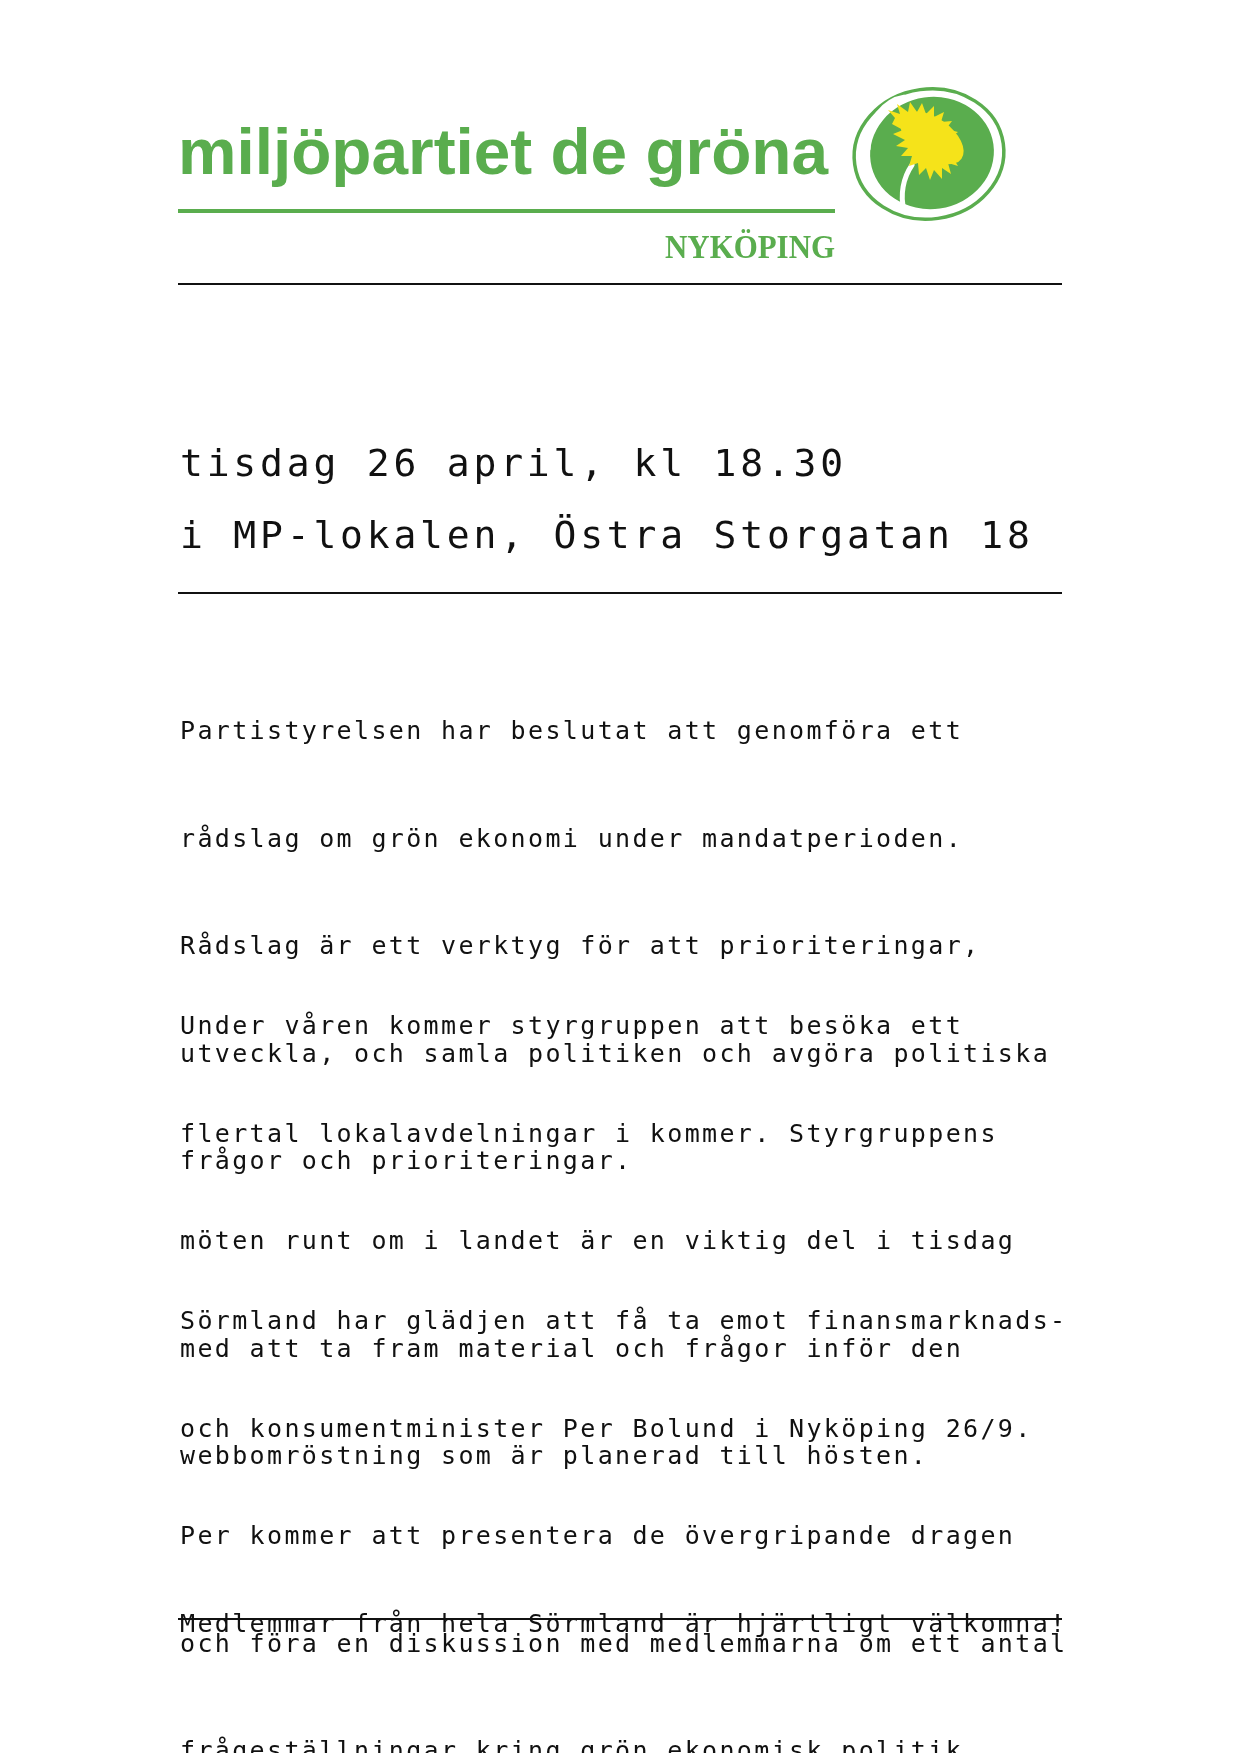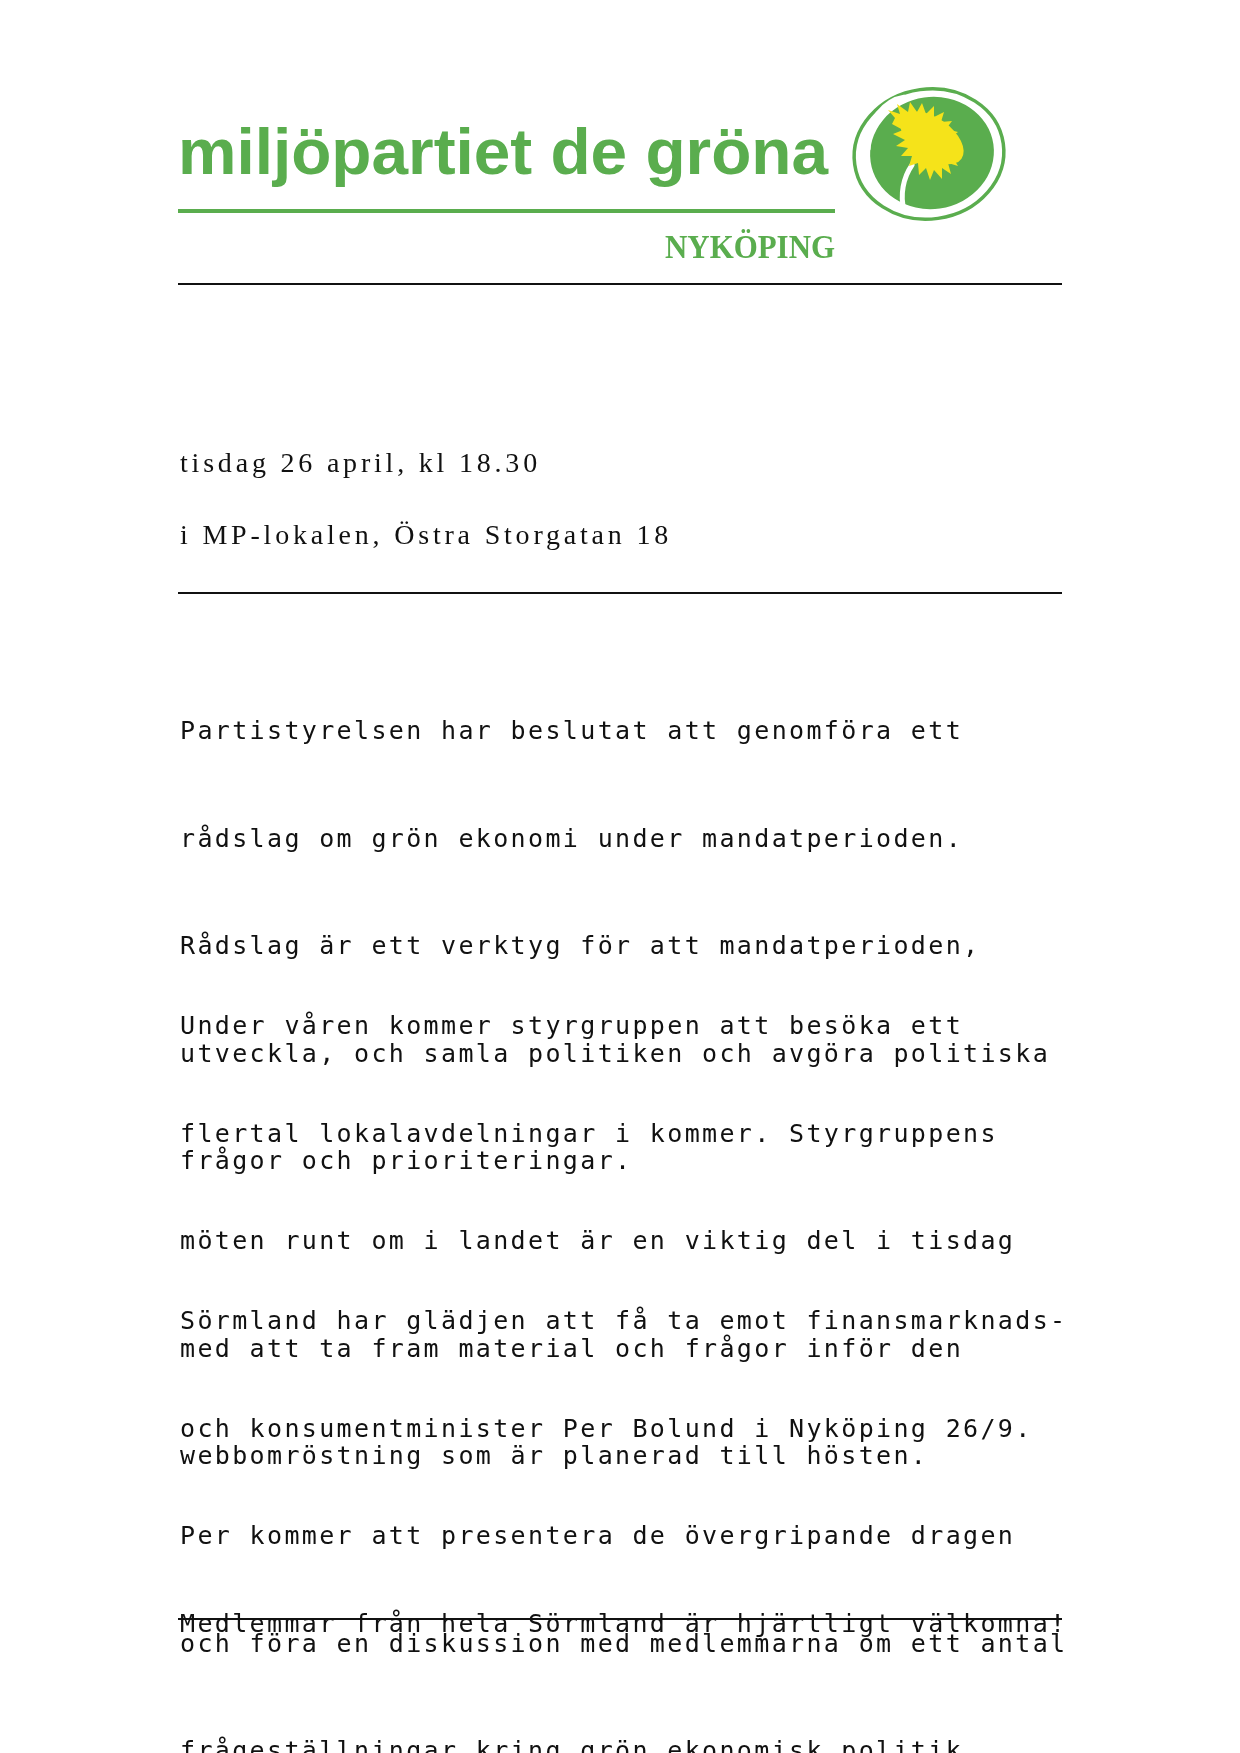--- a/index.html
+++ b/index.html
@@ -7,21 +7,21 @@
   .page { position: absolute; left: 0; top: 0; width: 1212px; height: 1753px; background: #fff; }
 
   .logo { position: absolute; left: 0; top: 0; width: 1240px; height: 280px; }
   .logo svg { position: absolute; left: 0; top: 0; }
 
   .rule { position: absolute; left: 178px; width: 884px; height: 0; border-top: 2px solid #111; }
 
   .mono { font-family: "DejaVu Sans Mono", "Liberation Mono", monospace; color: #111; white-space: pre; }
 
   .title { position: absolute; left: 180px; top: 340px; font-size: 50px; letter-spacing: 11.1px; line-height: 60px; }
-  .subtitle { position: absolute; left: 180px; font-size: 28px; letter-spacing: 3.8px; line-height: 44px; font-family: Liberation Serif, serif; }
+  .subtitle { position: absolute; left: 180px; font-size: 38px; letter-spacing: 3.8px; line-height: 44px; }
   .sub1 { top: 441px; }
   .sub2 { top: 513px; }
 
   .body-block { position: absolute; left: 180px; font-size: 25px; letter-spacing: 2.35px; }
   .body-line { display: block; height: 49.5px; line-height: 49.5px; }
   .p1 { top: 648px; }
   .p2 { top: 943px; }
   .p3 { top: 1238px; }
   .p4 { top: 1541px; }
 </style>
@@ -55,21 +55,21 @@
   <div class="rule" style="top:283px;"></div>
 
   <div class="mono subtitle sub1">tisdag 26 april, kl 18.30</div>
   <div class="mono subtitle sub2">i MP-lokalen, Östra Storgatan 18</div>
 
   <div class="rule" style="top:592px;"></div>
 
   <div class="mono body-block p1">
     <span class="body-line">Partistyrelsen har beslutat att genomföra ett</span>
     <span class="body-line">rådslag om grön ekonomi under mandatperioden.</span>
-    <span class="body-line">Rådslag är ett verktyg för att mandatperioden,</span>
+    <span class="body-line">Rådslag är ett verktyg för att prioriteringar,</span>
     <span class="body-line">utveckla, och samla politiken och avgöra politiska</span>
     <span class="body-line">frågor och prioriteringar.</span>
   </div>
 
   <div class="mono body-block p2">
     <span class="body-line">Under våren kommer styrgruppen att besöka ett</span>
     <span class="body-line">flertal lokalavdelningar i kommer. Styrgruppens</span>
     <span class="body-line">möten runt om i landet är en viktig del i tisdag</span>
     <span class="body-line">med att ta fram material och frågor inför den</span>
     <span class="body-line">webbomröstning som är planerad till hösten.</span>

